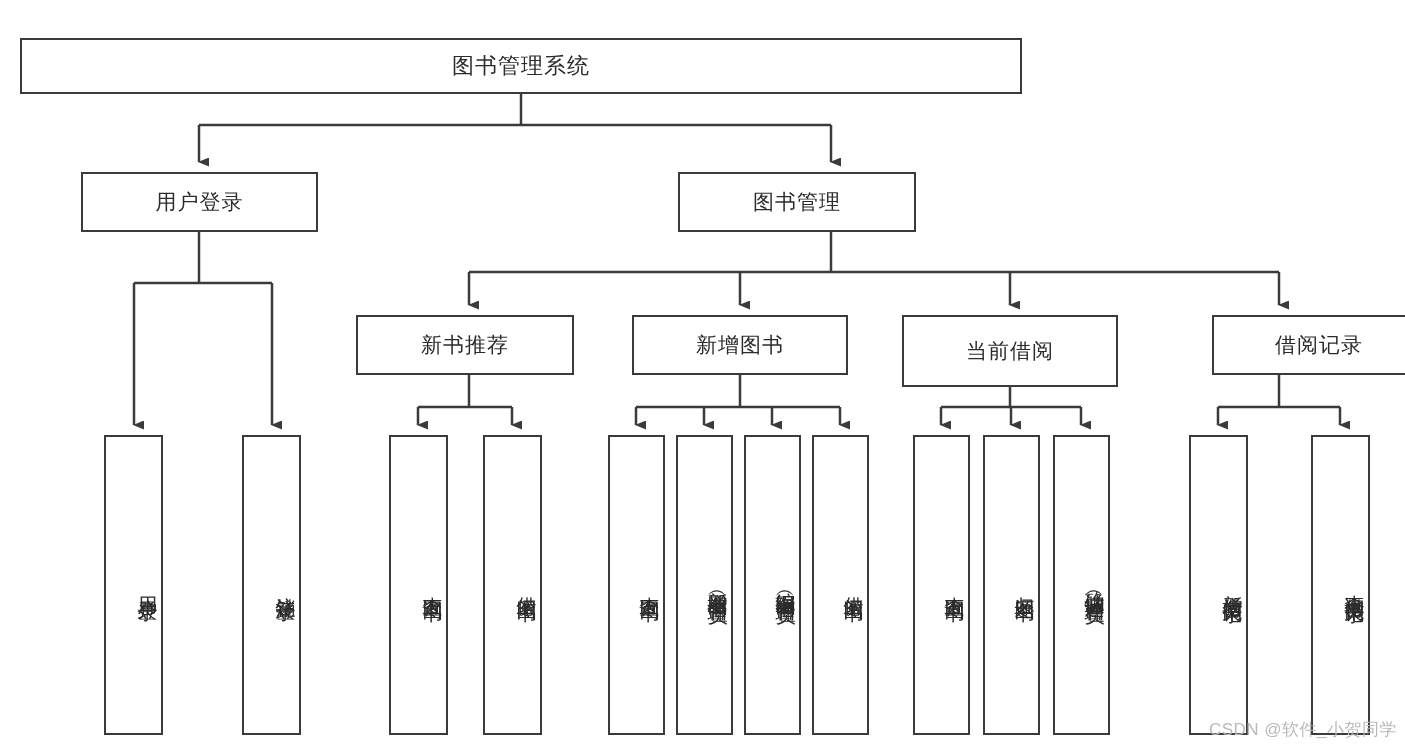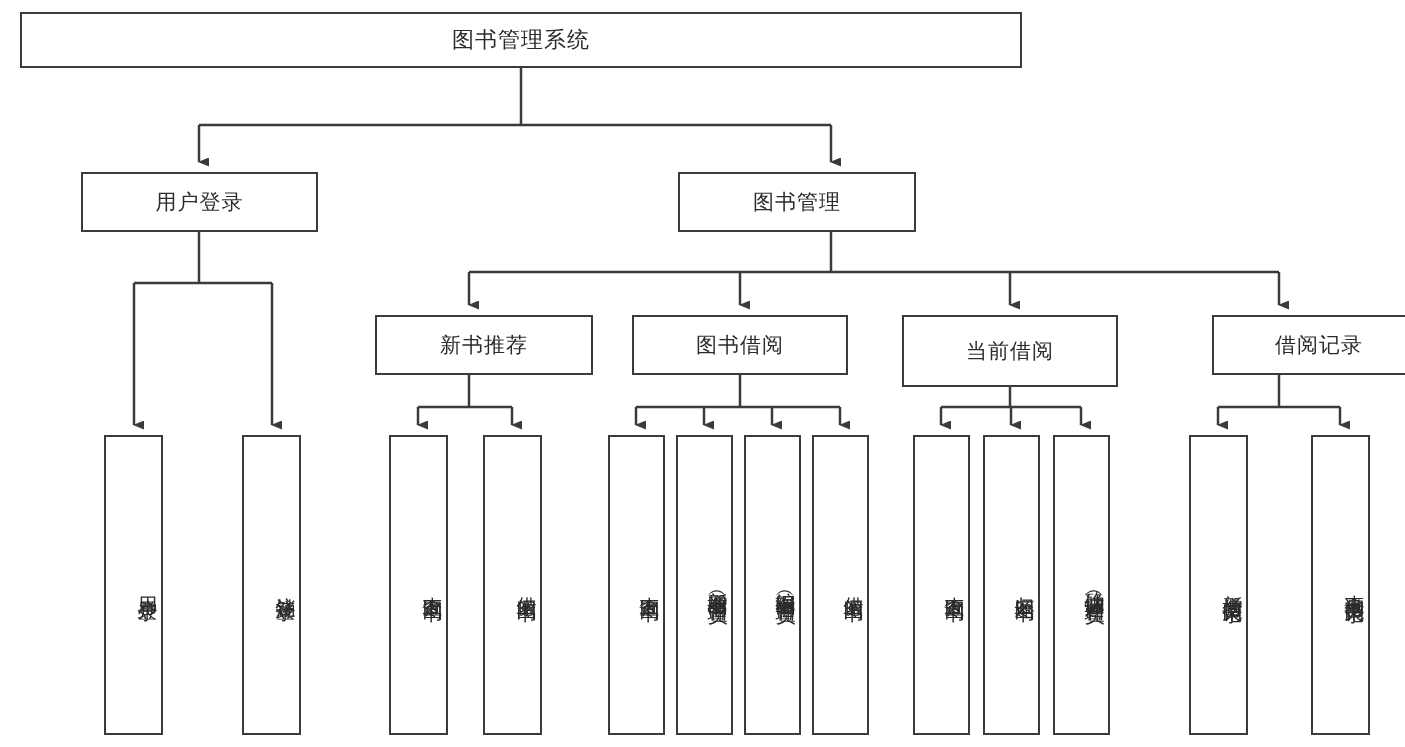--- a/index.html
+++ b/index.html
@@ -45,20 +45,21 @@
     text-orientation: upright;
     font-size: 20px;
     line-height: 1.35;
     letter-spacing: 2px;
     padding: 6px 0;
     align-items: flex-start;
     justify-content: center;
   }
   .node.root {
     font-size: 22px;
+    margin-top: 26px;
   }
   .watermark {
     position: absolute;
     right: 8px;
     bottom: 6px;
     font-size: 17px;
     color: #b9b9b9;
     letter-spacing: 0.5px;
     white-space: nowrap;
   }
@@ -116,32 +117,33 @@
       <path d="M1218,407 L1218,425" marker-end="url(#arrow)"></path>
       <path d="M1340,407 L1340,425" marker-end="url(#arrow)"></path>
     </g>
   </svg>
 
   <div class="node horiz root" style="left: 20px; top: 12px; width: 1002px; height: 56px;">图书管理系统</div>
 
   <div class="node horiz" style="left: 81px; top: 172px; width: 237px; height: 60px;">用户登录</div>
   <div class="node horiz" style="left: 678px; top: 172px; width: 238px; height: 60px;">图书管理</div>
 
-  <div class="node horiz" style="left: 375px; top: 315px; width: 218px; height: 60px;">新书推荐</div>
-  <div class="node horiz" style="left: 632px; top: 315px; width: 216px; height: 60px;">图书借阅</div>
+  <div class="node horiz" style="left: 356px; top: 315px; width: 218px; height: 60px;">新书推荐</div>
+  <div class="node horiz" style="left: 632px; top: 315px; width: 216px; height: 60px;">新增图书</div>
   <div class="node horiz" style="left: 902px; top: 315px; width: 216px; height: 72px;">当前借阅</div>
   <div class="node horiz" style="left: 1212px; top: 315px; width: 214px; height: 60px;">借阅记录</div>
 
   <div class="node vert" style="left: 104px; top: 435px; width: 59px; height: 300px;">用户登录</div>
   <div class="node vert" style="left: 242px; top: 435px; width: 59px; height: 300px;">注销登录</div>
   <div class="node vert" style="left: 389px; top: 435px; width: 59px; height: 300px;">查询图书</div>
   <div class="node vert" style="left: 483px; top: 435px; width: 59px; height: 300px;">借阅图书</div>
   <div class="node vert" style="left: 608px; top: 435px; width: 57px; height: 300px;">查询图书</div>
   <div class="node vert" style="left: 676px; top: 435px; width: 57px; height: 300px;">新增图书（管理员）</div>
   <div class="node vert" style="left: 744px; top: 435px; width: 57px; height: 300px;">编辑图书（管理员）</div>
   <div class="node vert" style="left: 812px; top: 435px; width: 57px; height: 300px;">借阅图书</div>
   <div class="node vert" style="left: 913px; top: 435px; width: 57px; height: 300px;">查询图书</div>
   <div class="node vert" style="left: 983px; top: 435px; width: 57px; height: 300px;">归还图书</div>
   <div class="node vert" style="left: 1053px; top: 435px; width: 57px; height: 300px;">确认归还（管理员）</div>
   <div class="node vert" style="left: 1189px; top: 435px; width: 59px; height: 300px;">新增借阅记录</div>
   <div class="node vert" style="left: 1311px; top: 435px; width: 59px; height: 300px;">查询借阅记录</div>
 
+  <div class="watermark">CSDN @软件_小贺同学</div>
 </div>
 
 </body></html>

